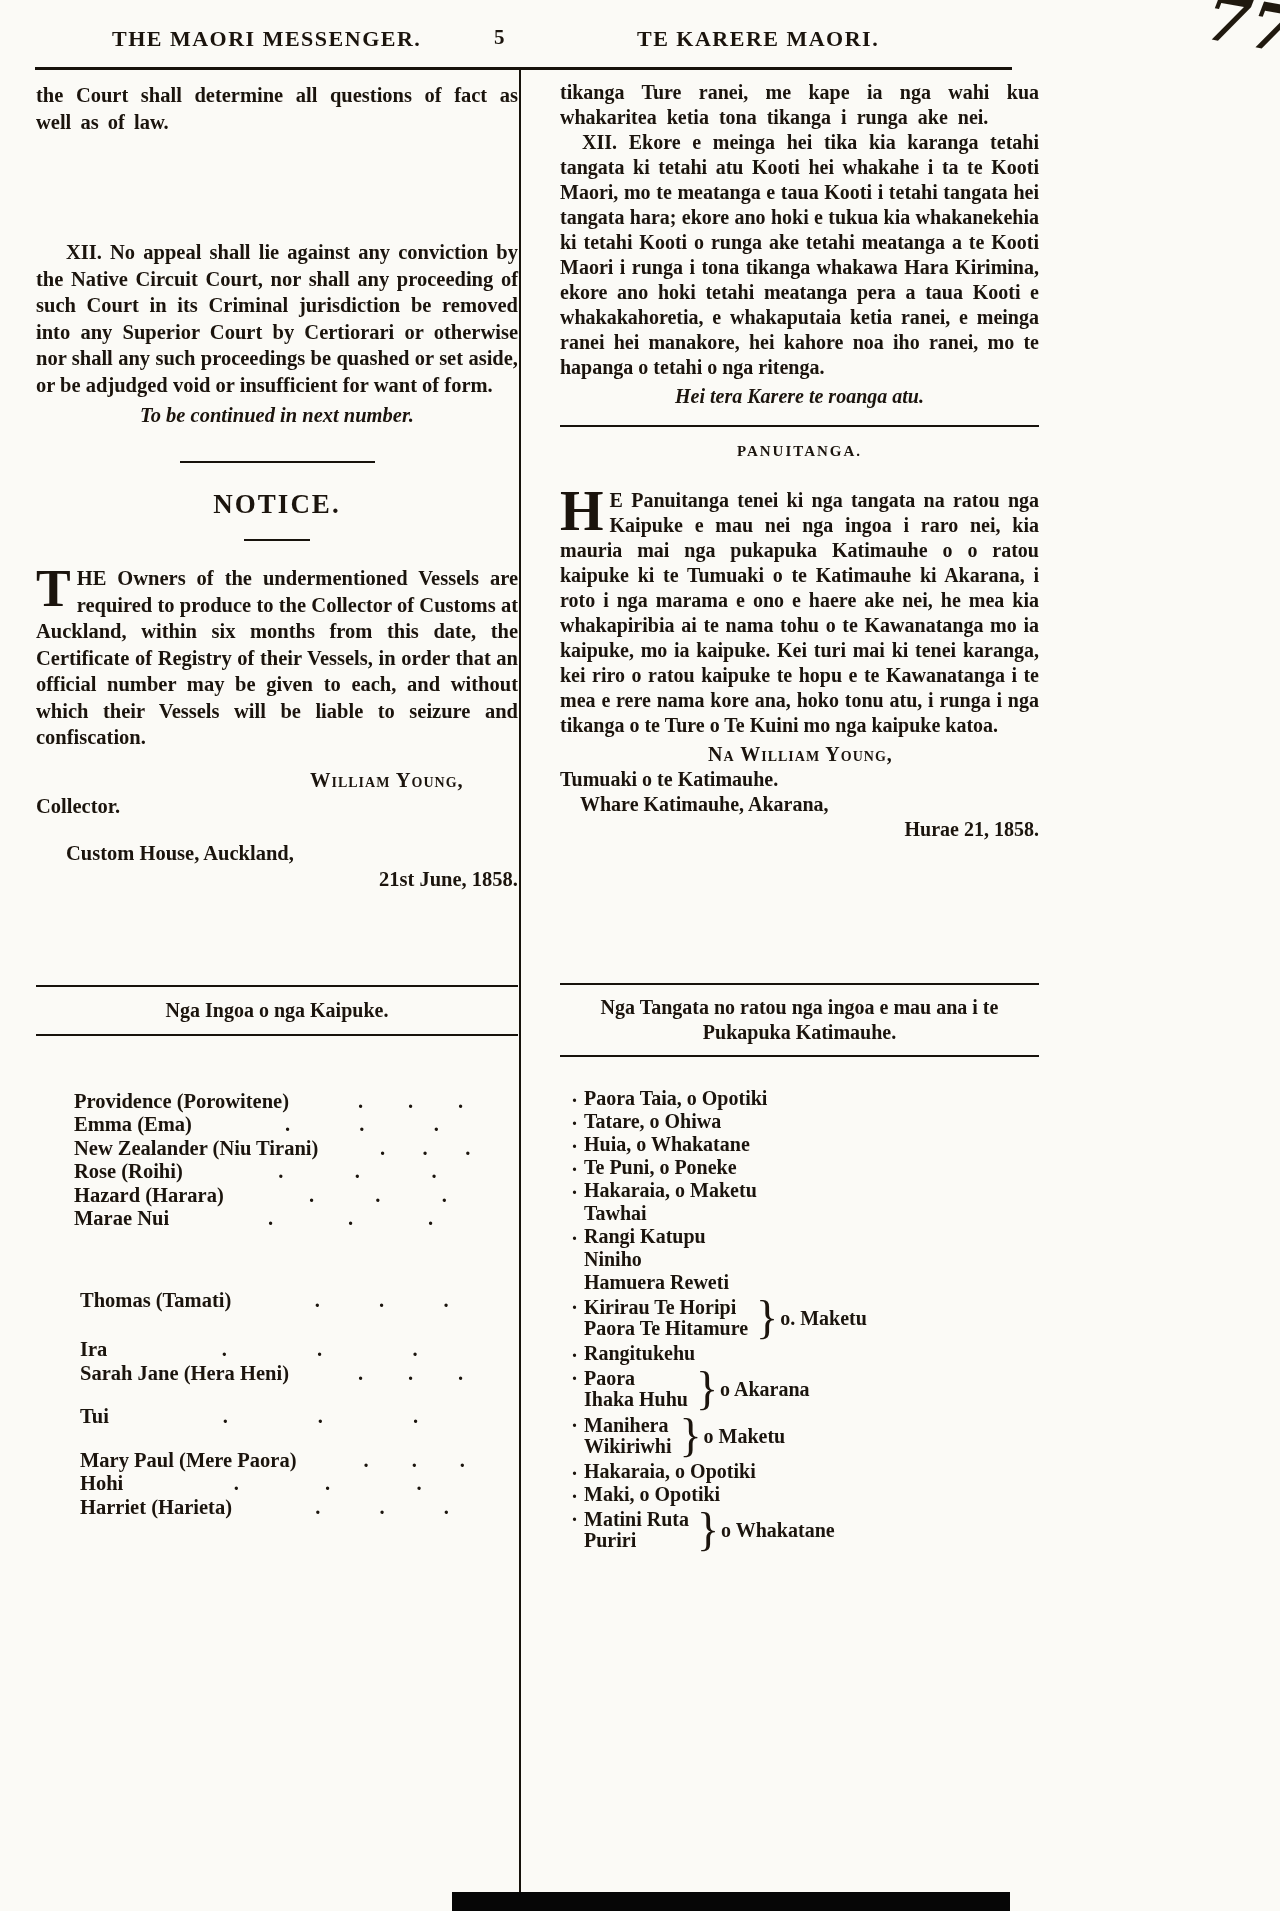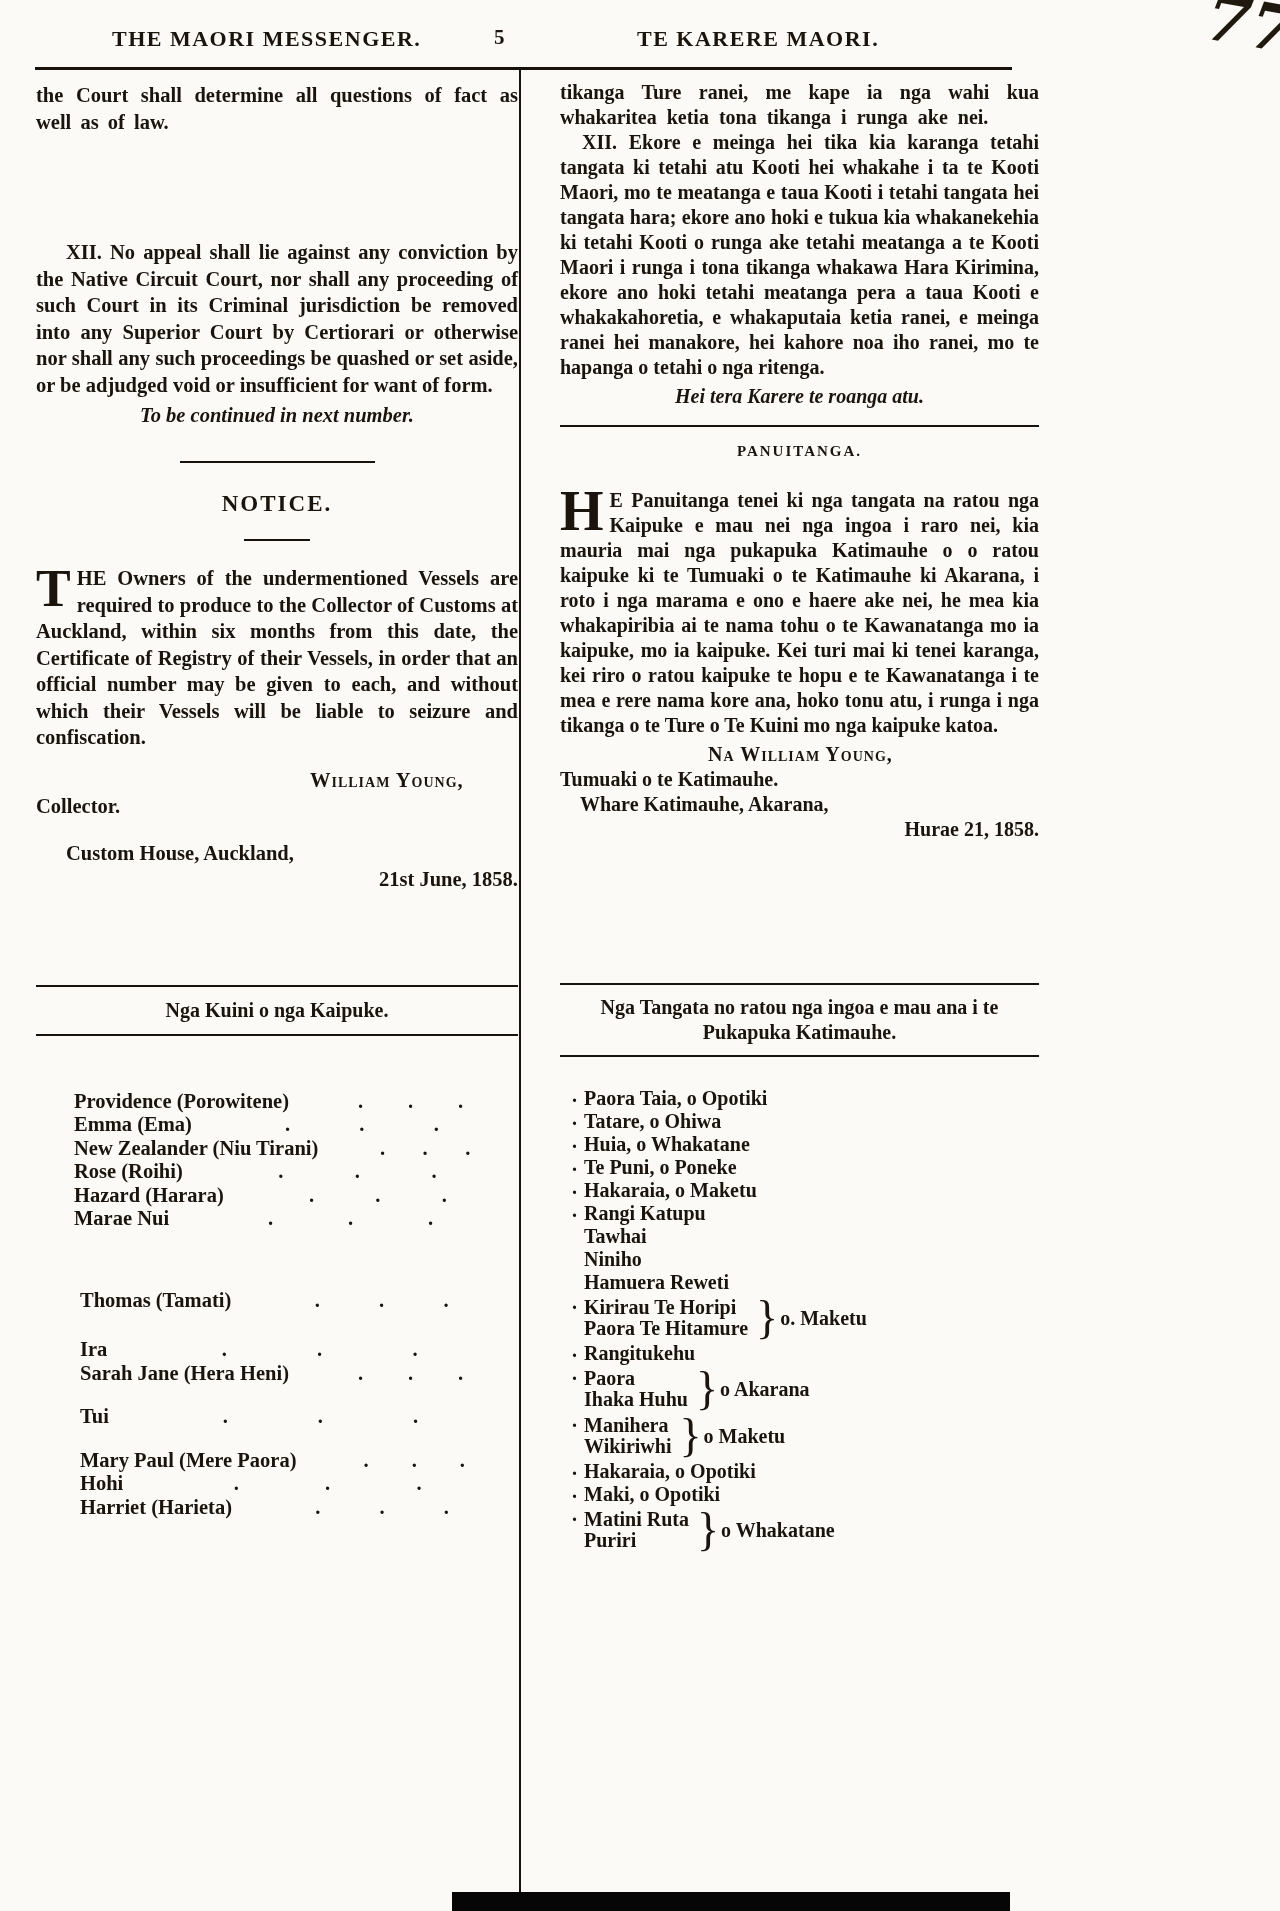--- a/index.html
+++ b/index.html
@@ -18,21 +18,21 @@
   p{margin:0;}
   .first{word-spacing:4px;}
   .col-right .intro{word-spacing:5px;}
   .clause{margin-top:104px;text-indent:30px;}
   .col-right .clause{margin-top:0;text-indent:22px;}
   .continued{margin-top:4px;text-align:center;font-style:italic;font-weight:700;}
   .rule{background:#17120c;height:2px;}
   .rule-center{width:195px;margin:32px auto 0;}
   .rule-short{width:66px;margin:22px auto 0;}
   .rule-full{width:100%;margin:0;}
-  .sec-title{margin:28px 0 0;text-align:center;font-size:23px;letter-spacing:2px;font-weight:700;}
+  .sec-title{margin:28px 0 0;text-align:center;font-size:27px;letter-spacing:2px;font-weight:700;}
   .col-right .sec-title{margin-top:12px;font-size:15px;}
   .pre-title-rule{margin-top:16px;}
   .dropcap-para{margin-top:24px;}
   .dropcap{float:left;font-size:52px;line-height:43px;font-weight:700;padding:2px 6px 0 0;}
   .col-right .dropcap{font-size:56px;line-height:42px;}
   .sig-name{margin-top:16px;padding-left:274px;font-variant:small-caps;letter-spacing:1px;font-weight:700;text-align:left;}
   .sig-title{font-weight:700;}
   .dateline{text-align:left;}
   .l1{margin-top:20px;padding-left:30px;}
   .l2{padding-left:62px;text-align:right;}
@@ -83,21 +83,21 @@
     <div class="rule rule-center"></div>
     <h2 class="sec-title">NOTICE.</h2>
     <div class="rule rule-short"></div>
     <p class="dropcap-para"><span class="dropcap">T</span><span>HE Owners of the undermentioned Vessels are required to produce to the Collector of Customs at Auckland, within six months from this date, the Certificate of Registry of their Vessels, in order that an official number may be given to each, and without which their Vessels will be liable to seizure and confiscation.</span></p>
     <div class="sig-name">William Young,</div>
     <div class="sig-title">Collector.</div>
     <div class="dateline l1">Custom House, Auckland,</div>
     <div class="dateline l2">21st June, 1858.</div>
     <div class="list-section">
       <div class="rule rule-full"></div>
-      <h3 class="list-heading">Nga Kuini o nga Kaipuke.</h3>
+      <h3 class="list-heading">Nga Ingoa o nga Kaipuke.</h3>
       <div class="rule rule-full"></div>
       <div class="vessel-list">
           <div class="vgroup">
             <div class="vrow">
               <span class="vname">Providence (Porowitene)</span>
               <span class="leader">
                 <i>.</i>
                 <i>.</i>
                 <i>.</i>
               </span>
@@ -245,28 +245,28 @@
           <div class="orow lead-dot">
             <span class="onames">
               <span class="oname">Te Puni, o Poneke</span>
             </span>
           </div>
           <div class="orow lead-dot">
             <span class="onames">
               <span class="oname">Hakaraia, o Maketu</span>
             </span>
           </div>
+          <div class="orow">
+            <span class="onames">
+              <span class="oname">Tawhai</span>
+            </span>
+          </div>
           <div class="orow lead-dot">
             <span class="onames">
               <span class="oname">Rangi Katupu</span>
-            </span>
-          </div>
-          <div class="orow">
-            <span class="onames">
-              <span class="oname">Tawhai</span>
             </span>
           </div>
           <div class="orow">
             <span class="onames">
               <span class="oname">Niniho</span>
             </span>
           </div>
           <div class="orow">
             <span class="onames">
               <span class="oname">Hamuera Reweti</span>

